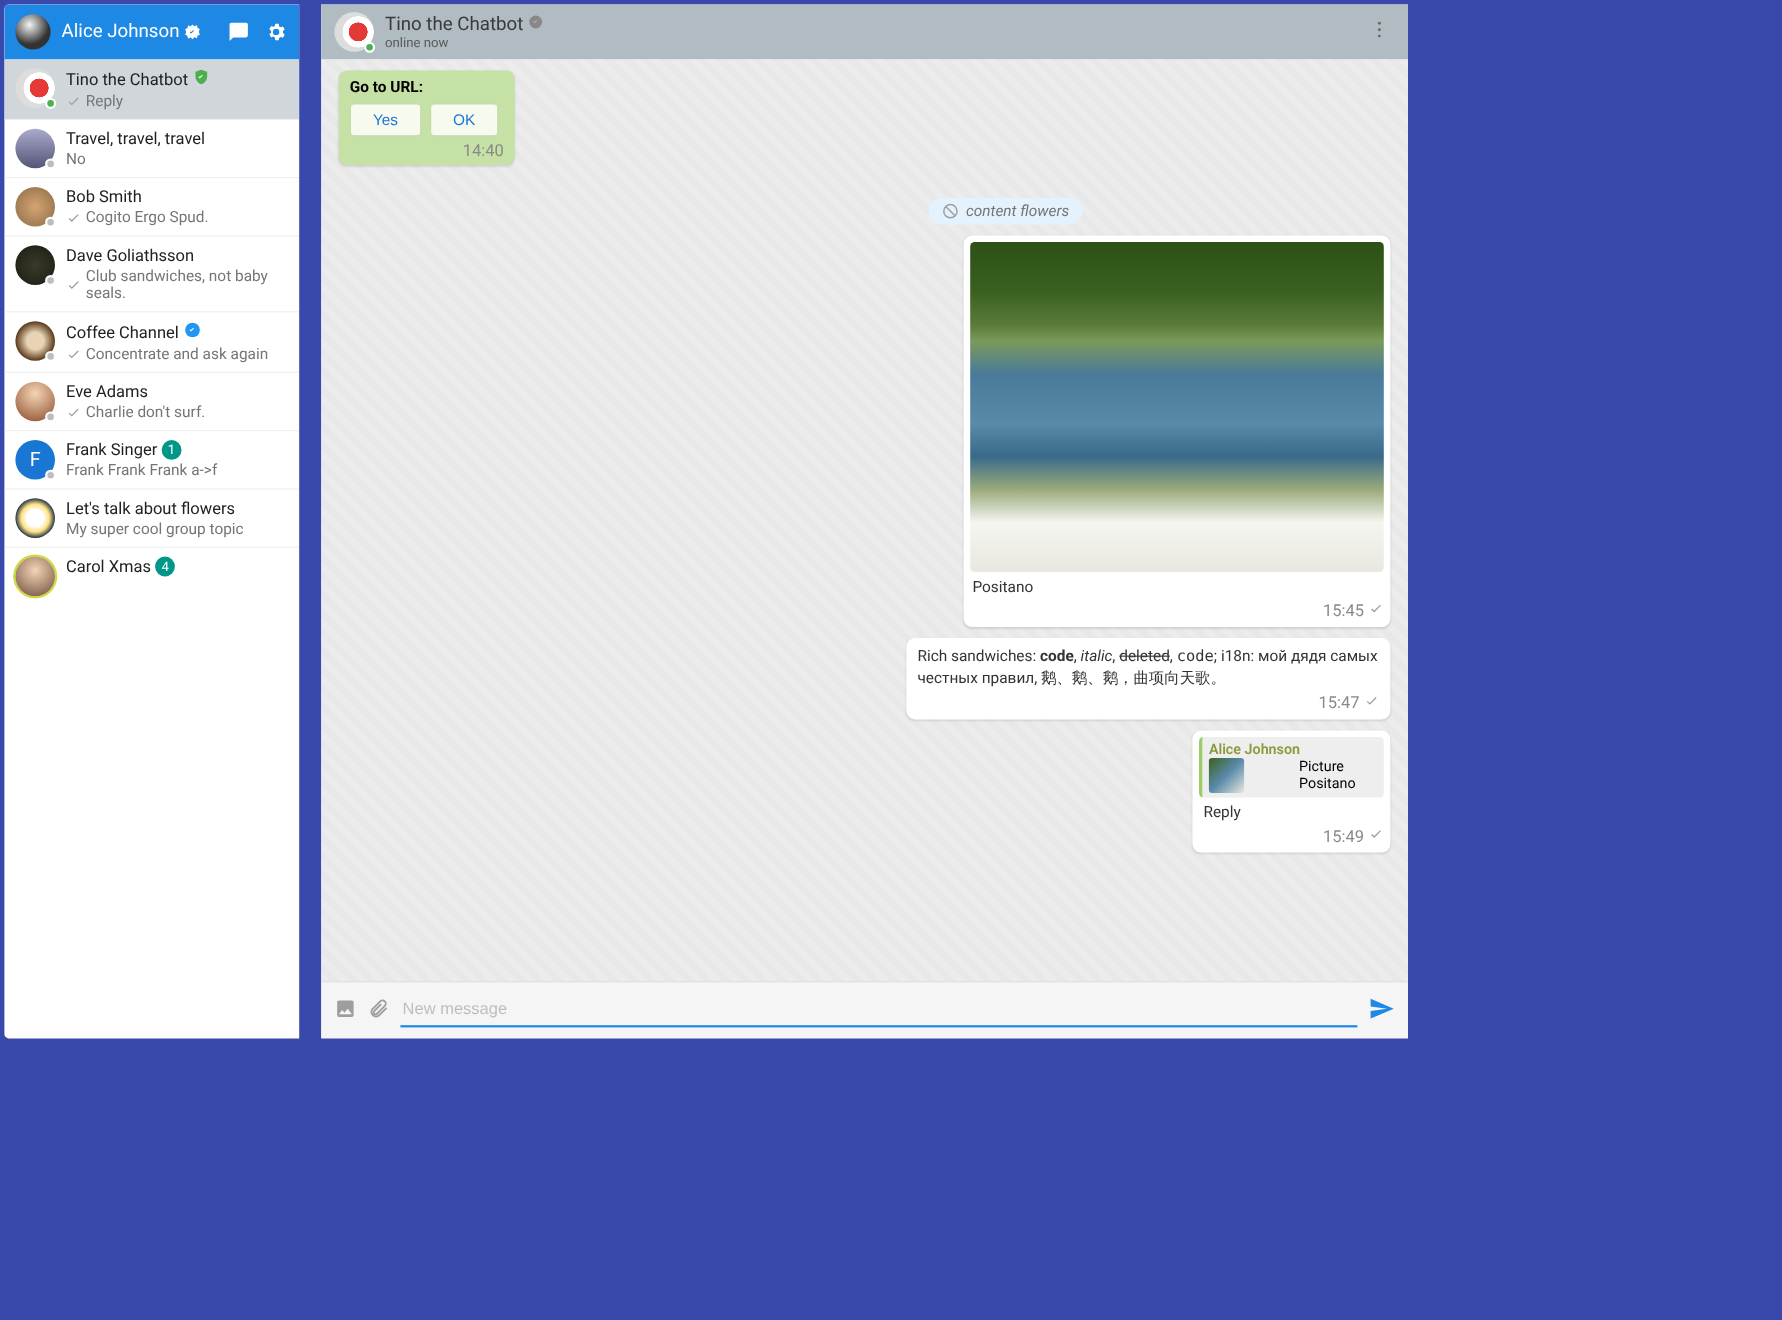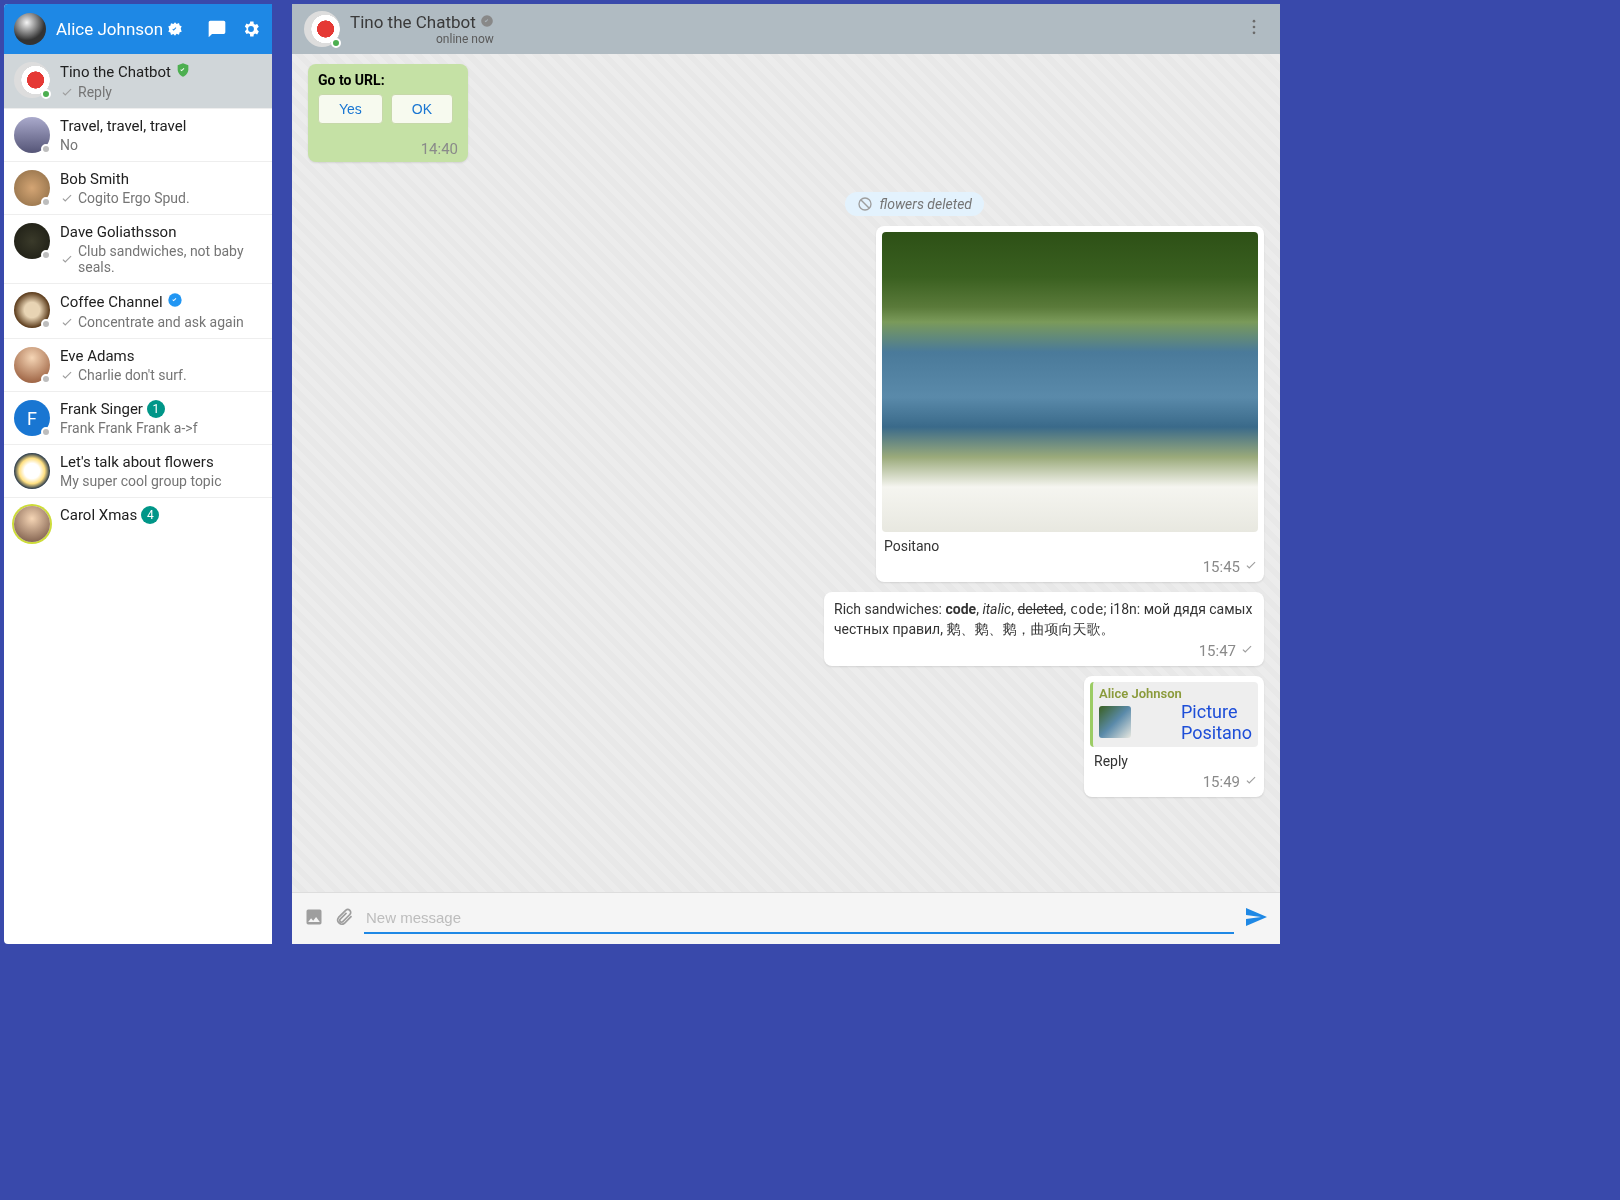--- a/index.html
+++ b/index.html
@@ -23,47 +23,47 @@
 .chat-item .title-row { display: flex; align-items: center; gap: 4px; font-size: 15px; color: #212121; }
 .chat-item .subtitle-row { display: flex; align-items: center; gap: 4px; font-size: 14px; color: #757575; margin-top: 2px; }
 .check-icon { width: 14px; height: 14px; color: #9e9e9e; flex-shrink: 0; }
 .badge-pill { background: #009688; color: #fff; border-radius: 10px; min-width: 18px; height: 18px; font-size: 12px; display: inline-flex; align-items: center; justify-content: center; padding: 0 5px; }
 .shield-badge { color: #4caf50; }
 .blue-badge { color: #2196f3; }
 
 .main { flex: 1; background: #efefef; border-radius: 0; display: flex; flex-direction: column; overflow: hidden; position: relative; }
 .main-header { background: #b0bbc2; height: 50px; display: flex; align-items: center; padding: 6px 12px; gap: 10px; }
 .main-header .title { font-size: 17px; color: #3a3a3a; display: flex; align-items: center; gap: 4px; }
-.main-header .sub { font-size: 12px; color: #5a5a5a; text-align: right; }
+.main-header .sub { font-size: 12px; color: #5a5a5a; }
 .main-header .spacer { flex: 1; }
 .dots { color: #6a6a6a; cursor: pointer; padding: 4px; }
 
 .messages { flex: 1; overflow-y: auto; padding: 10px 16px; background: repeating-linear-gradient(45deg, #ececec, #ececec 6px, #e8e8e8 6px, #e8e8e8 12px); display: flex; flex-direction: column; gap: 10px; }
 .msg-row { display: flex; }
 .msg-row.mine { justify-content: flex-end; }
 .bubble { max-width: 420px; background: #fff; border-radius: 8px; padding: 8px 10px 4px; box-shadow: 0 1px 2px rgba(0,0,0,0.1); position: relative; }
 .bubble.green { background: #c5e1a5; }
 .bubble .label { font-weight: 700; font-size: 14px; margin-bottom: 6px; }
-.btn-row { display: flex; gap: 8px; margin-bottom: 16px; }
+.btn-row { display: flex; gap: 8px; margin-bottom: 4px; }
 .btn-row button { background: #f7faef; border: 1px solid #c7d8aa; color: #1976d2; padding: 6px 20px; border-radius: 4px; font-size: 14px; cursor: pointer; }
 .time { font-size: 15px; color: #8a8a8a; text-align: right; margin-top: 2px; display: flex; gap: 4px; justify-content: flex-end; align-items: center; }
 .deleted-pill { background: #e3f2fd; color: #757575; font-style: italic; padding: 4px 12px; border-radius: 14px; display: inline-flex; align-items: center; gap: 6px; font-size: 14px; }
 .deleted-pill .slash-icon { width: 16px; height: 16px; color: #9e9e9e; }
 .img-bubble { max-width: 400px; padding: 6px; }
 .img-bubble .photo { width: 376px; height: 300px; background: linear-gradient(180deg, #2d5016 0%, #3a6020 15%, #5a7a3a 25%, #7a9a5a 30%, #4a7a9a 40%, #5a8aaa 55%, #3a6a8a 65%, #9aaa7a 75%, #f5f5f0 85%, #e8e8e0 100%); border-radius: 4px; position: relative; overflow: hidden; }
 .img-bubble .caption { font-size: 14px; color: #333; padding: 6px 2px 2px; }
 .chevron-corner { position: absolute; top: 6px; right: 6px; color: #888; width: 18px; height: 18px; }
 .rich-bubble { max-width: 440px; font-size: 14px; color: #333; line-height: 1.4; }
 .rich-bubble .strike { text-decoration: line-through; }
 .rich-bubble .mono { font-family: ui-monospace, Menlo, monospace; }
 .reply-bubble { max-width: 300px; background: #fff; padding: 6px; }
 .reply-quote { background: #eee; border-left: 3px solid #9ccc65; padding: 4px 6px; border-radius: 4px; display: flex; align-items: center; gap: 6px; margin-bottom: 4px; }
 .reply-quote .thumb { width: 32px; height: 32px; background: linear-gradient(135deg,#3a6020,#5a8aaa,#e8e8e0); border-radius: 3px; flex-shrink:0; }
 .reply-quote .from { color: #8a9a3a; font-weight: 600; font-size: 13px; }
-.reply-quote .snip { font-size: 18px; color: #1d4ed8; margin-left: 44px; }
+.reply-quote .snip { font-size: 13px; color: #000000; margin-left: 44px; }
 .reply-body { font-size: 14px; color: #333; padding: 2px 4px; }
 
 .composer { background: #f5f5f5; border-top: 1px solid #ddd; padding: 10px 12px; display: flex; align-items: center; gap: 10px; }
 .composer .cicon { color: #9e9e9e; cursor: pointer; }
 .composer input { flex: 1; border: none; border-bottom: 2px solid #1e88e5; background: transparent; padding: 6px 2px; font-size: 15px; outline: none; color: #333; }
 .composer input::placeholder { color: #bdbdbd; }
 .send-btn { color: #1e88e5; cursor: pointer; }
 
 
 .av-alice { background: radial-gradient(circle at 40% 30%, #f5f5f5, #333 60%); }
@@ -293,21 +293,21 @@
             </div>
         </div>
       </div>
 
       <div class="msg-row mine" style="margin-top:20px; padding-right:280px;">
         <div class="deleted-pill">
           <span class="slash-icon"><svg viewBox="0 0 24 24" width="16" height="16" fill="none" stroke="currentColor" stroke-width="2">
                 <circle cx="12" cy="12" r="9"></circle>
                 <line x1="6" y1="6" x2="18" y2="18"></line>
               </svg></span>
-          <span>flowers deleted</span>
+          <span>content flowers</span>
         </div>
       </div>
 
       <div class="msg-row mine">
         <div class="bubble img-bubble">
           <span class="chevron-corner"><svg viewBox="0 0 24 24" width="18" height="18" fill="none" stroke="currentColor" stroke-width="2">
                 <path d="M6 9l6 6 6-6"></path>
               </svg></span>
           <div class="photo"></div>
           <div class="caption">Positano</div>

